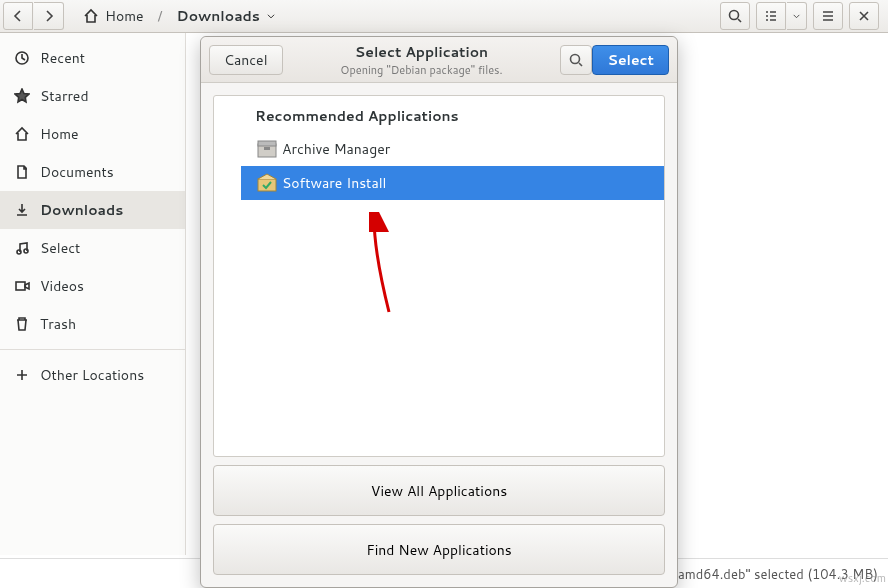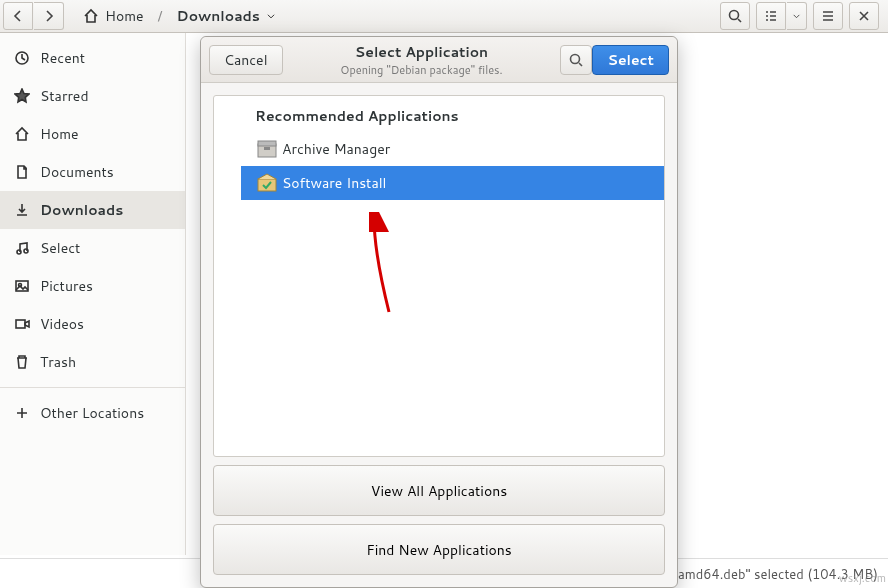--- a/index.html
+++ b/index.html
@@ -160,28 +160,20 @@
     <div class="sb-item">
         <svg class="i" viewBox="0 0 16 16">
           <path d="M6 12V4l7-1v8"></path>
           <circle cx="5" cy="12" r="2"></circle>
           <circle cx="12" cy="11" r="2"></circle>
         </svg>
         <span>Select</span>
       </div>
     <div class="sb-item">
         <svg class="i" viewBox="0 0 16 16">
-          <rect x="2" y="3" width="12" height="10"></rect>
-          <circle cx="6" cy="7" r="1.5"></circle>
-          <path d="M2 12l4-4 3 3 2-2 3 3"></path>
-        </svg>
-        <span>Pictures</span>
-      </div>
-    <div class="sb-item">
-        <svg class="i" viewBox="0 0 16 16">
           <rect x="2" y="4" width="9" height="8"></rect>
           <path d="M11 7l4-2v6l-4-2z"></path>
         </svg>
         <span>Videos</span>
       </div>
     <div class="sb-item">
         <svg class="i" viewBox="0 0 16 16">
           <path d="M3 4h10M5 4V2h6v2M4 4l1 10h6l1-10"></path>
         </svg>
         <span>Trash</span>

